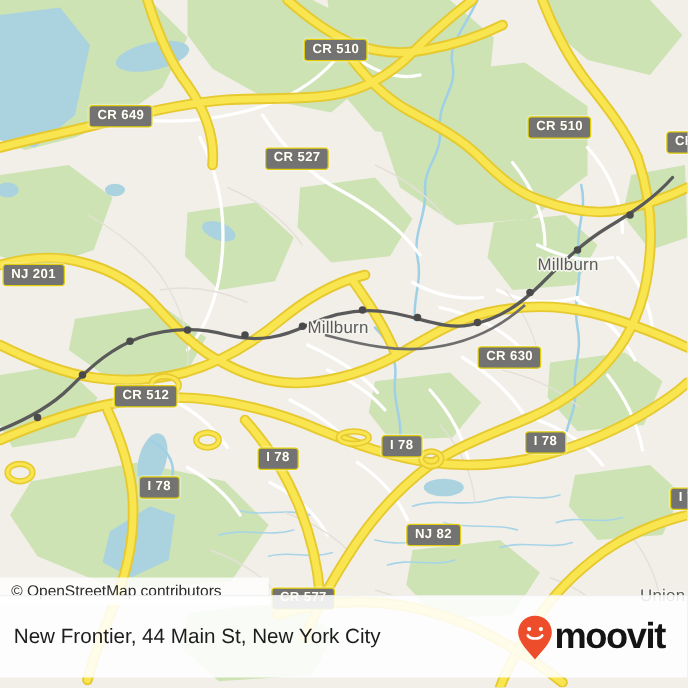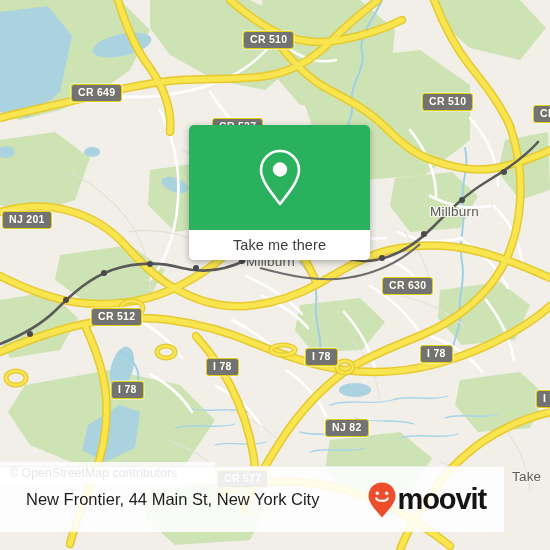--- a/index.html
+++ b/index.html
@@ -90,27 +90,27 @@
     font-size:12.4px;
     color:#2b2b2b;
     background:rgba(255,255,255,.82);
     white-space:nowrap;
     width:215px;
   }
 
   
   #footer {
     position:absolute;
-    left:0; bottom:18px;
-    width:504px; height:66px;
+    left:0; bottom:8px;
+    width:550px; height:66px;
     background:rgba(255,255,255,.88);
     display:flex;
     align-items:center;
     justify-content:space-between;
-    padding:0 18px 0 26px;
+    padding:0 18px 0 11px;
     border-top:1px solid rgba(0,0,0,.05);
   }
   #footer-title {
     font-size:16.5px;
     color:#1d1d1d;
     letter-spacing:0;
     white-space:nowrap;
   }
   #moovit-logo { display:flex; align-items:center; gap:1px; }
   #moovit-wordmark {
@@ -307,50 +307,41 @@
           <path d="M260,268 C290,276 318,282 346,278 C376,274 400,262 420,244" stroke="#6E6E6E" stroke-width="2.2" fill="none"></path>
         </g>
 
       </g>
     </svg>
   </div>
 
   <div>
     <div class="place-label" style="left:430px; top:204px;">Millburn</div>
     <div class="place-label" style="left:246px; top:254px;">Millburn</div>
-    <div class="place-label" style="left:512px; top:469px;">Take</div>
+    <div class="place-label" style="left:512px; top:469px;">Union</div>
   </div>
 
   <div>
     <div class="shield" style="left:243px; top:31px;">CR 510</div>
     <div class="shield" style="left:71px;  top:84px;">CR 649</div>
     <div class="shield" style="left:422px; top:93px;">CR 510</div>
     <div class="shield" style="left:533px; top:105px;">CR</div>
     <div class="shield" style="left:212px; top:118px;">CR 527</div>
     <div class="shield" style="left:2px;   top:211px;">NJ 201</div>
     <div class="shield" style="left:382px; top:277px;">CR 630</div>
     <div class="shield" style="left:91px;  top:308px;">CR 512</div>
     <div class="shield" style="left:420px; top:345px;">I 78</div>
     <div class="shield" style="left:305px; top:348px;">I 78</div>
     <div class="shield" style="left:206px; top:358px;">I 78</div>
     <div class="shield" style="left:536px; top:390px;">I 7</div>
     <div class="shield" style="left:111px; top:381px;">I 78</div>
     <div class="shield" style="left:325px; top:419px;">NJ 82</div>
     <div class="shield" style="left:217px; top:470px;">CR 577</div>
   </div>
 
-  <div id="poi-card">
-    <div id="poi-card-body">
-      <svg width="46" height="60" viewBox="0 0 46 60">
-        <path d="M23 3 C12.5 3 4 11.5 4 22 C4 33.5 17 48 23 56 C29 48 42 33.5 42 22 C42 11.5 33.5 3 23 3 Z" fill="none" stroke="#ffffff" stroke-width="2.6" stroke-linejoin="round"></path>
-        <circle cx="23" cy="21.5" r="7.2" fill="#ffffff"></circle>
-      </svg>
-    </div>
-    <div id="take-me-there">Take me there</div>
-  </div>
 
   <div id="attribution">© OpenStreetMap contributors</div>
 
   <div id="footer">
     <div id="footer-title">New Frontier, 44 Main St, New York City</div>
     <div id="moovit-logo">
       <svg width="30" height="38" viewBox="0 0 30 38">
         <path d="M15 1.5 C7.3 1.5 1.5 7.3 1.5 15 C1.5 22.5 9.5 30 15 36.5 C20.5 30 28.5 22.5 28.5 15 C28.5 7.3 22.7 1.5 15 1.5 Z" fill="#EE4D2C"></path>
         <circle cx="10.3" cy="12.2" r="1.7" fill="#ffffff"></circle>
         <circle cx="19.7" cy="12.2" r="1.7" fill="#ffffff"></circle>

